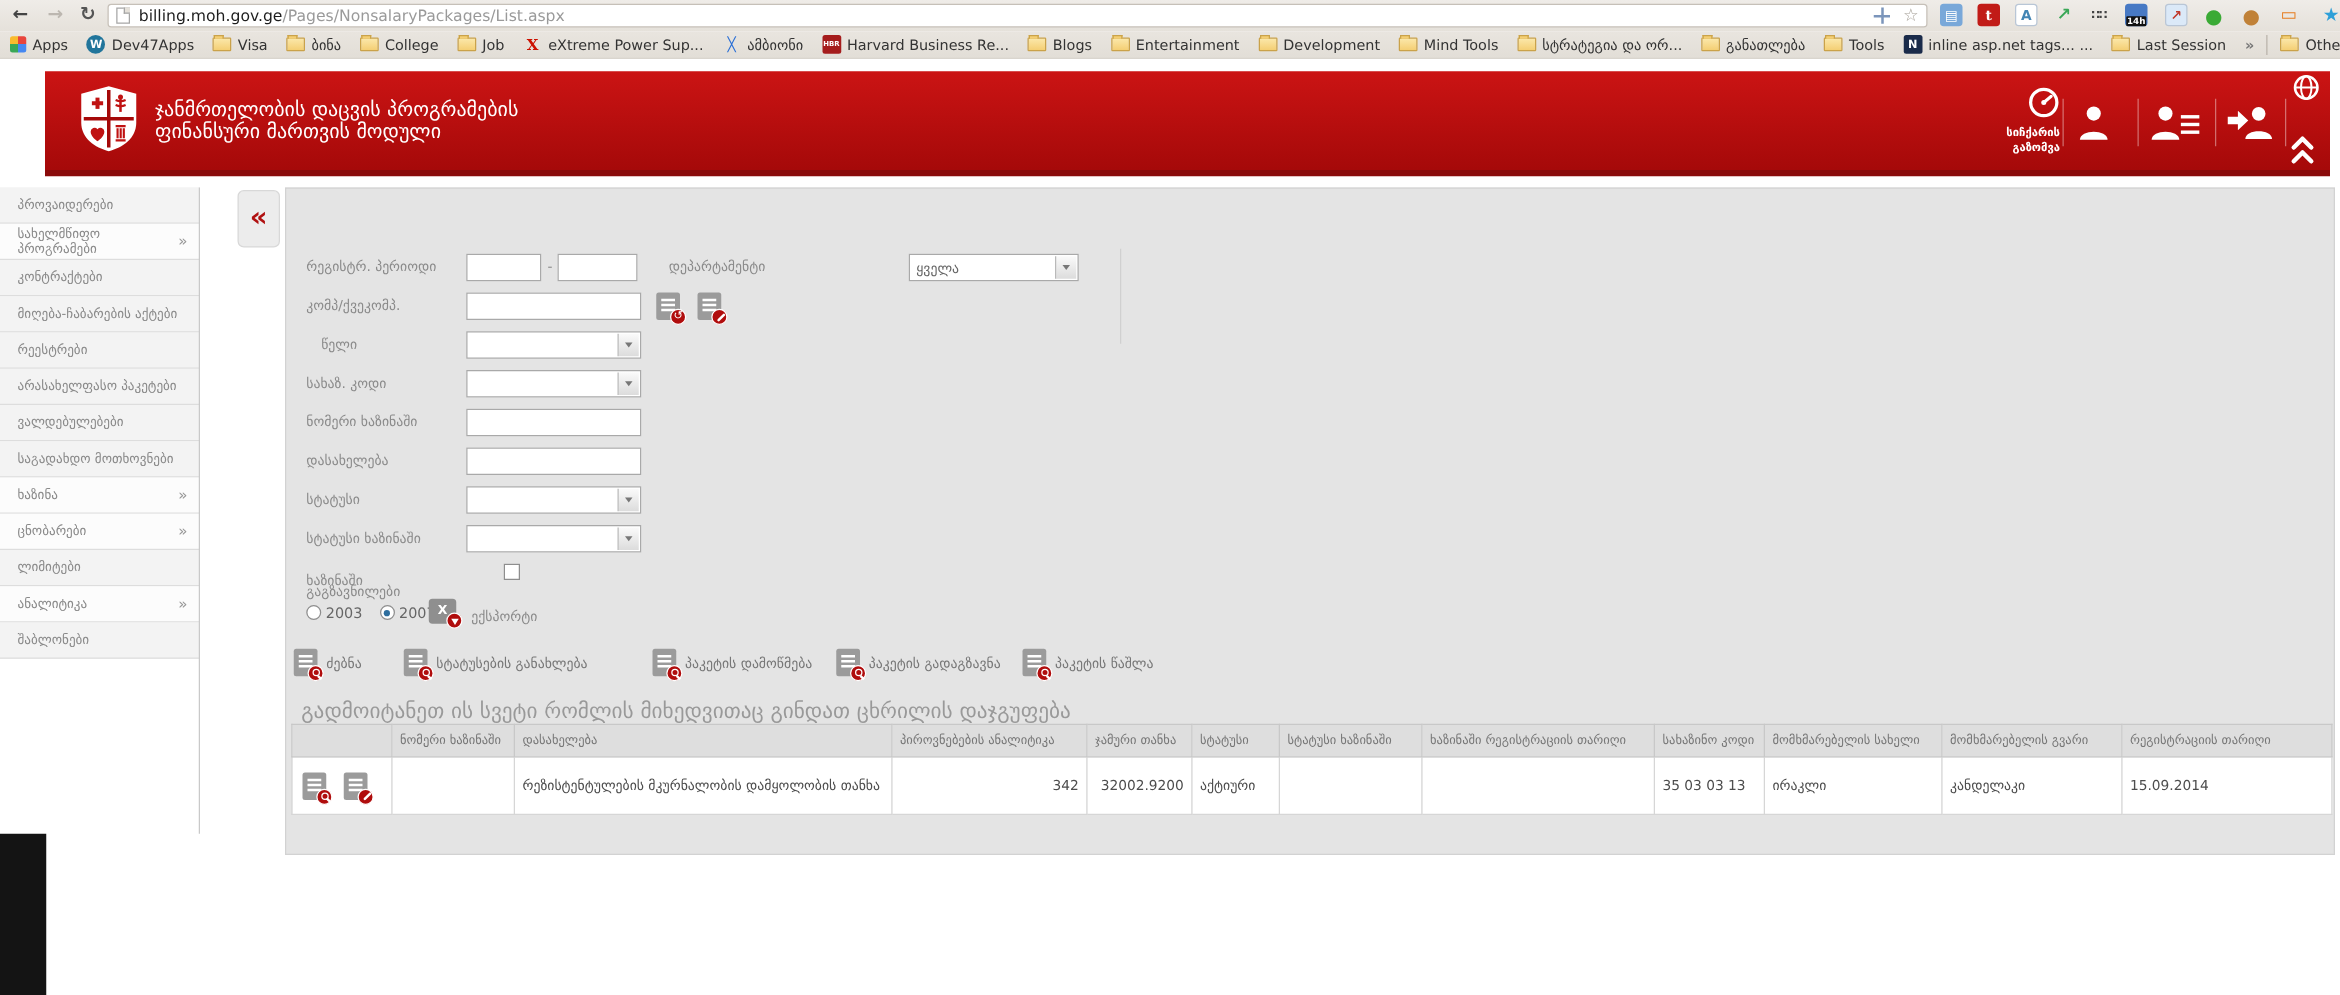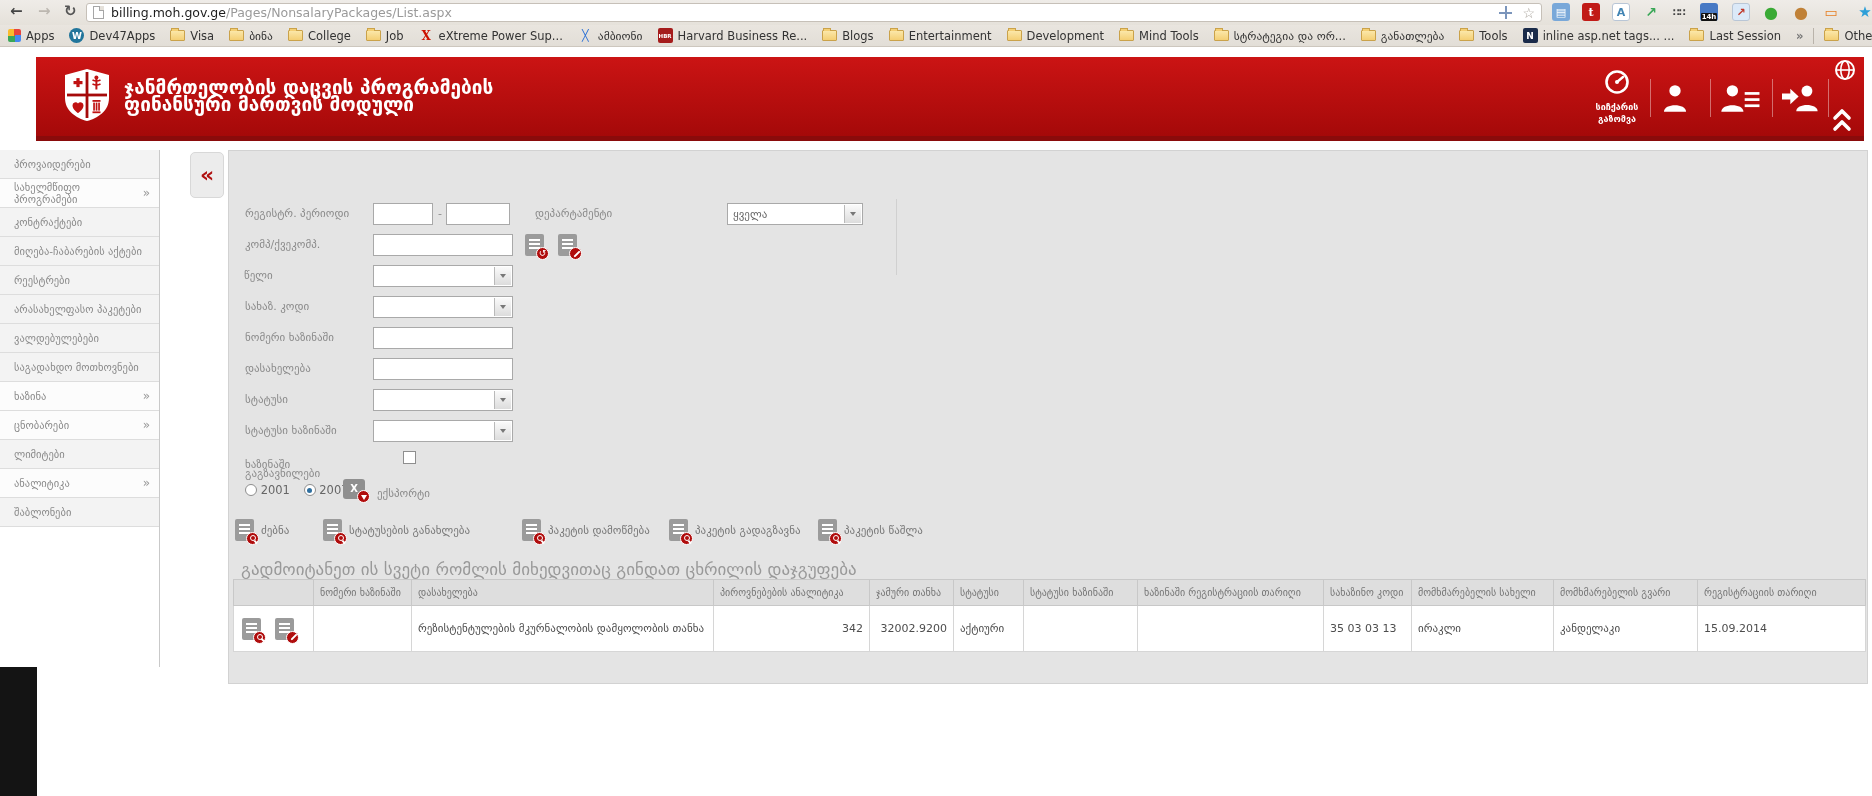--- a/index.html
+++ b/index.html
@@ -35,27 +35,27 @@
   .folder::before { content:""; position:absolute; left:0; top:-3px; width:6px; height:2px; background:#f4cf74; border:1px solid #caa24a; border-bottom:none; }
   .fav { width:15px; height:15px; border-radius:2px; display:flex; align-items:center; justify-content:center; flex:none; font-weight:bold; }
   .apps-ico { width:13px; height:13px; background:conic-gradient(#e8453c 0 25%, #4688f1 0 50%, #3aa757 0 75%, #f9bb2d 0); border-radius:2px; flex:none; }
   .bm-right { margin-left:auto; display:flex; align-items:center; gap:10px; }
   .bm-sep { width:1px; height:16px; background:#b9b3aa; }
 
   
   .red-header { position:absolute; left:36px; top:57px; width:1828px; height:84px;
     background:linear-gradient(#cb1414,#a50909); border-bottom:5px solid #8a0b0b; }
   .logo-wrap { position:absolute; left:26px; top:11px; cursor:pointer; }
-  .hdr-title { position:absolute; left:88px; top:22px; color:#fff; font-weight:bold; font-size:19px; line-height:17px; }
+  .hdr-title { position:absolute; left:88px; top:22px; color:#fff; font-weight:normal; font-size:16px; line-height:17px; }
   .hdr-menu { position:absolute; left:748px; top:0; height:79px; display:flex; align-items:center; }
   .hdr-menu .mi { color:#fff; font-weight:bold; font-size:13px; padding:6px 15px; cursor:pointer; border-left:1px solid rgba(80,0,0,.45); }
   .hdr-menu .mi:first-child { border-left:none; }
   .hdr-right { position:absolute; right:0; top:0; width:280px; height:79px; color:#fff; }
   .vsep { position:absolute; top:22px; width:1px; height:38px; background:rgba(255,255,255,.4); }
-  .speed { position:absolute; left:2px; top:12px; width:62px; text-align:center; cursor:pointer; }
+  .speed { position:absolute; left:2px; top:12px; width:62px; text-align:right; cursor:pointer; }
   .speed .lbl { font-size:9px; font-weight:bold; line-height:12px; margin-top:2px; }
   .ricon { position:absolute; top:24px; cursor:pointer; }
   .globe { position:absolute; right:8px; top:2px; cursor:pointer; }
   .chevs { position:absolute; right:12px; top:50px; cursor:pointer; }
 
   
   .sidebar { position:absolute; left:0; top:150px; width:160px; background:#f3f3f3; }
   .sb-head { height:44px; background:#e9e9e9; border-bottom:1px solid #d5d5d5; display:flex; align-items:center;
     padding-left:14px; font-size:11.5px; font-weight:bold; color:#555; }
   .sb-item { height:29px; display:flex; align-items:center; padding:0 10px 0 14px;
@@ -382,21 +382,21 @@
 
     <span class="f-label" style="left:16px;top:87px">კომპ/ქვეკომპ.</span>
     <span class="inp" style="left:144px;top:83px;width:140px"></span>
     <span class="doc" style="position:absolute;left:296px;top:83px">
         <span class="badge b-undo">↺</span>
       </span>
     <span class="doc" style="position:absolute;left:329px;top:83px">
         <span class="badge b-edit"></span>
       </span>
 
-    <span class="f-label" style="left:15px;top:118px">წელი</span>
+    <span class="f-label" style="left:28px;top:118px">წელი</span>
     <span class="sel" style="left:144px;top:114px;width:140px">
         <span class="arrbox"></span>
       </span>
 
     <span class="f-label" style="left:16px;top:149px">სახაზ. კოდი</span>
     <span class="sel" style="left:144px;top:145px;width:140px">
         <span class="arrbox"></span>
       </span>
 
     <span class="f-label" style="left:16px;top:180px">ნომერი ხაზინაში</span>
@@ -414,21 +414,21 @@
     <span class="sel" style="left:144px;top:269px;width:140px">
         <span class="arrbox"></span>
       </span>
 
     <span class="f-label" style="left:16px;top:307px">ხაზინაში</span>
     <span class="f-label" style="left:16px;top:316px">გაგზავნილები</span>
     <span class="cb" style="left:174px;top:300px"></span>
 
     <span style="position:absolute;left:16px;top:332px;font-size:11.5px;color:#666">
       <span class="rad"></span>
-      <span style="margin-right:10px">2001</span>
+      <span style="margin-right:10px">2003</span>
       <span class="rad on"></span>
       <span>2007</span>
     </span>
     <span class="xls" style="position:absolute;left:114px;top:328px"><span>X</span><span class="badge b-down"></span></span>
     <span class="f-label" style="left:148px;top:336px">ექსპორტი</span>
 
     <div class="tb-btn" style="left:6px">
       <span class="doc">
           <span class="badge b-search"></span>
         </span>

